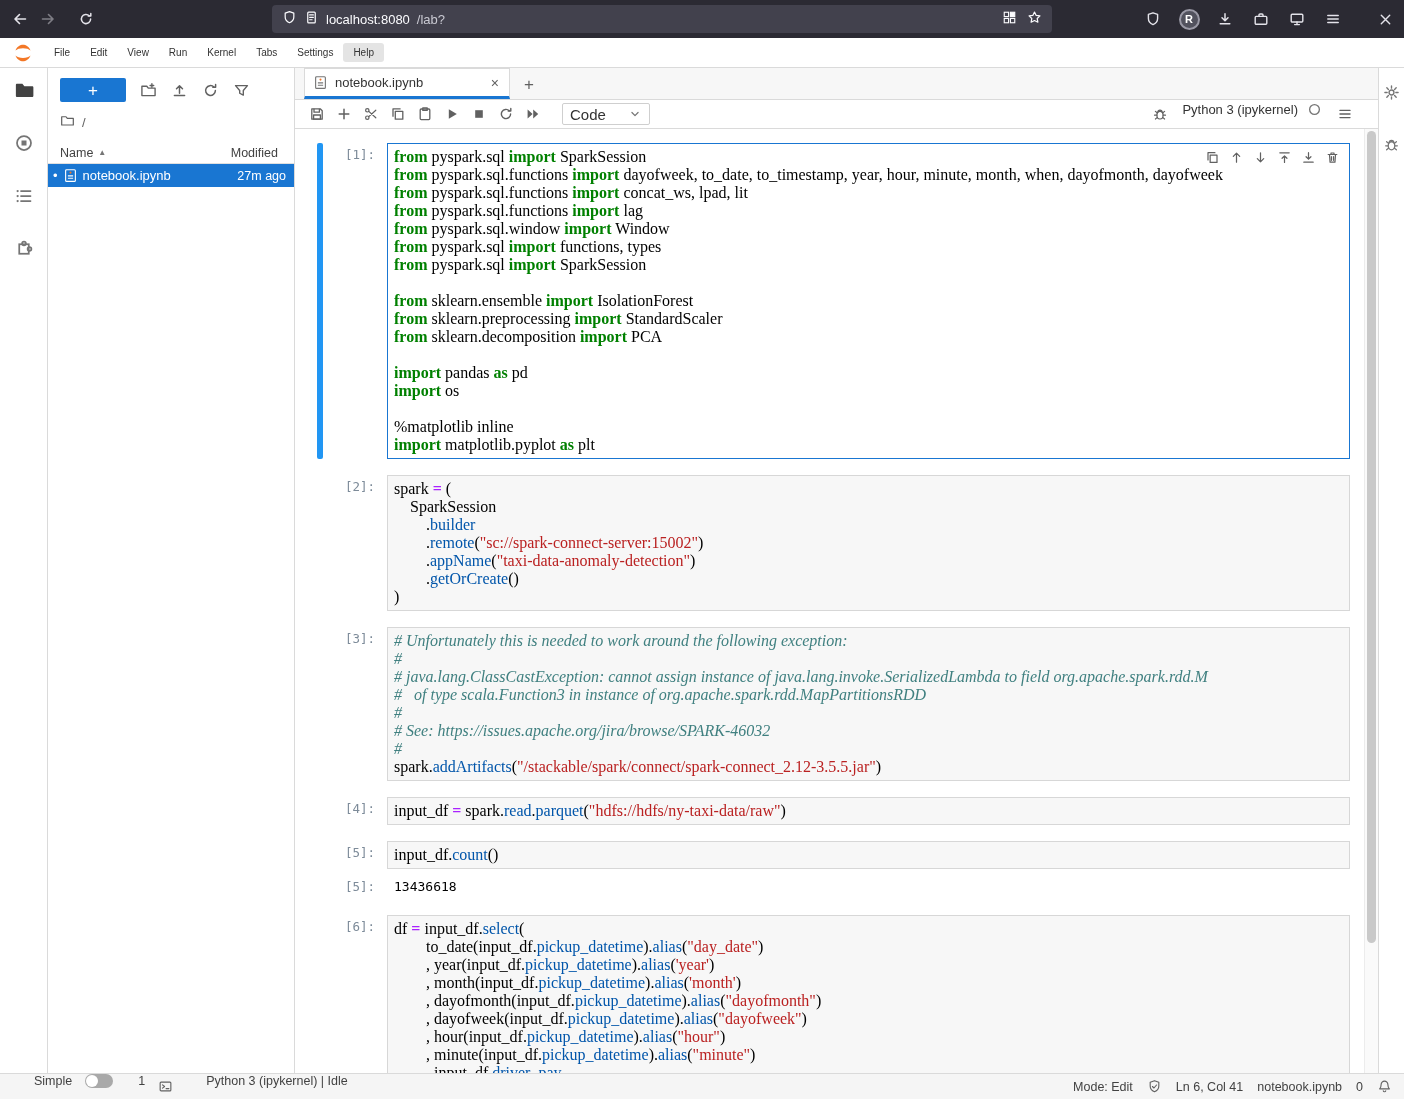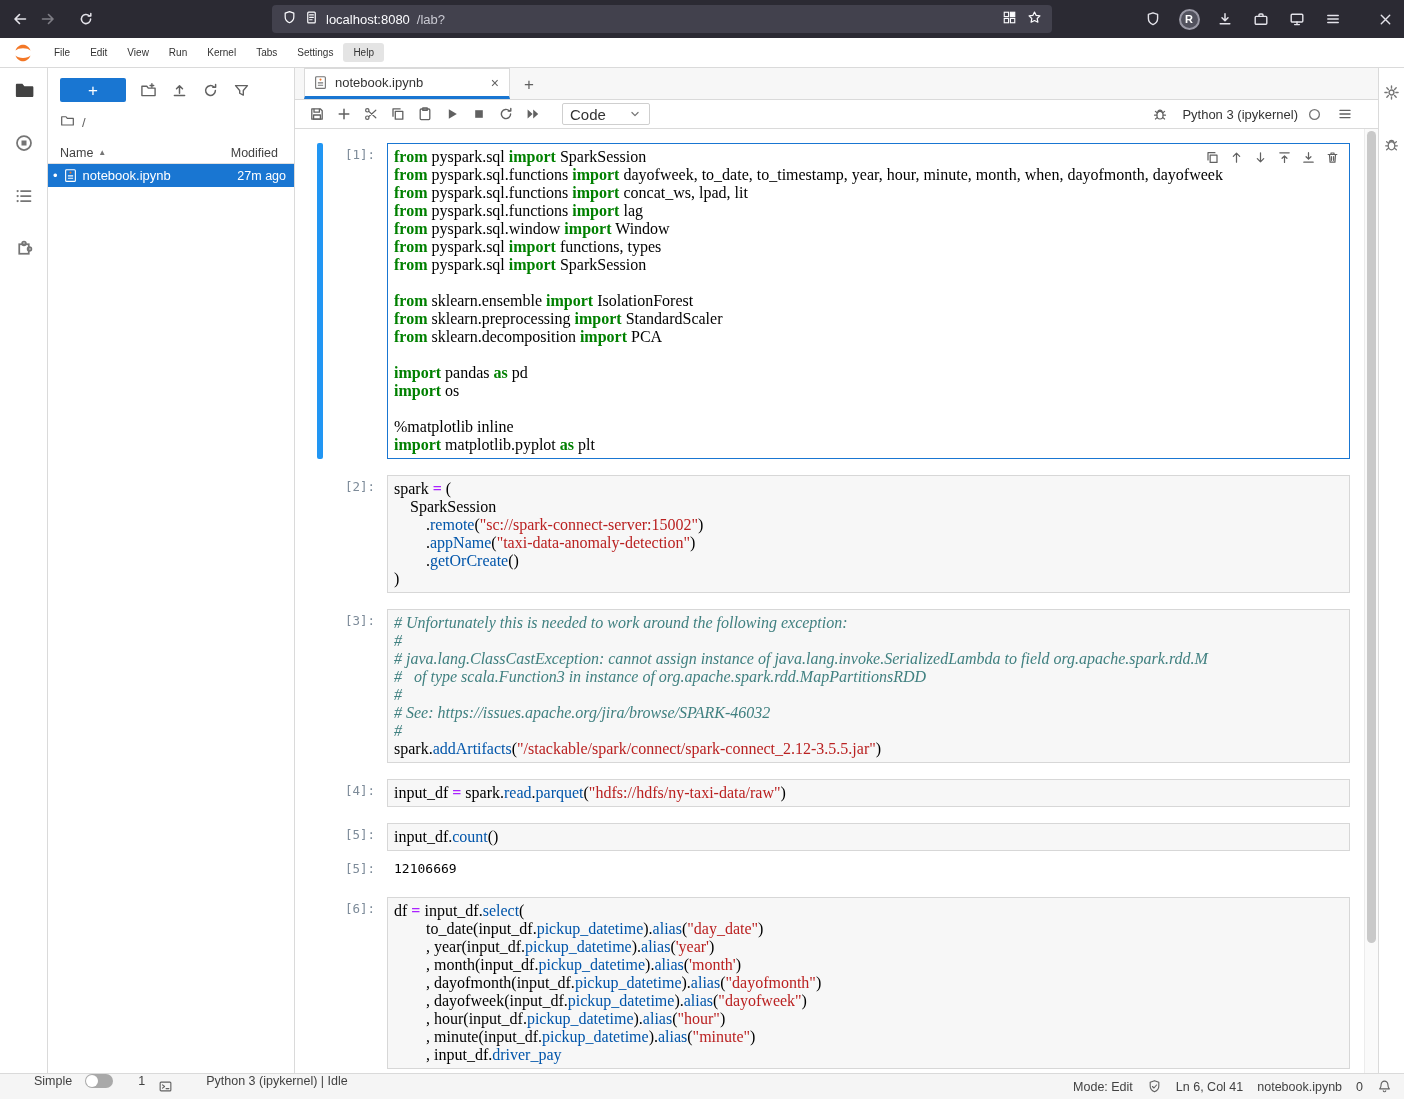--- a/index.html
+++ b/index.html
@@ -53,21 +53,21 @@
     display:flex;align-items:center;gap:7px;padding:0 8px;font-size:13px;color:#333}
   .tab-label{flex:1;white-space:nowrap;overflow:hidden}
   .tab-close{color:#616161;font-size:14px;padding:0 2px}
   .tab-add{width:30px;height:28px;display:flex;align-items:center;justify-content:center;color:#616161;font-size:17px;margin-left:4px}
 
   .nb-toolbar{height:29px;background:#fff;border-bottom:1px solid #dadada;display:flex;align-items:center;padding:0 4px 0 8px}
   .tb-btn{width:27px;height:24px;display:flex;align-items:center;justify-content:center;color:#616161}
   .cell-type{margin-left:16px;width:88px;height:22px;border:1px solid #cfcfcf;border-radius:2px;background:#fff;
     display:flex;align-items:center;justify-content:space-between;padding:0 7px;font-size:15px;color:#333}
   .cell-type svg{color:#757575}
-  .tb-right{margin-left:auto;display:flex;align-items:center;gap:9px;padding-right:16px}
+  .tb-right{margin-left:auto;display:flex;gap:9px;padding-right:16px}
   .kernel-name{font-size:13px;color:#333}
   .kernel-status{display:flex;color:#757575}
 
   .nb-scroll{flex:1;background:#fff;overflow:hidden;position:relative;padding-top:14px}
   .nb-scrollbar{position:absolute;top:0;right:0;bottom:0;width:14px;background:#fafafa;border-left:1px solid #ececec}
   .nb-thumb{position:absolute;top:2px;left:2px;width:9px;height:86%;border-radius:5px;background:#c9c9c9}
 
   
   .cell-row{display:flex;margin-bottom:16px}
   .cell-row.has-output{margin-bottom:6px}
@@ -445,20 +445,21 @@
                 </div>
               </div>
             </div>
           </div>
           <div class="cell-row">
             <div class="collapser"></div>
             <div class="prompt">[2]:</div>
             <div class="editor">
               <div class="cm-line"><span class="tk-pl">spark </span><span class="tk-op">=</span><span class="tk-pl"> (</span></div>
               <div class="cm-line"><span class="tk-pl">    SparkSession</span></div>
+              <div class="cm-line"><span class="tk-pl">        .</span><span class="tk-prop">builder</span></div>
               <div class="cm-line"><span class="tk-pl">        .</span><span class="tk-prop">remote</span><span class="tk-pl">(</span><span class="tk-str">"sc://spark-connect-server:15002"</span><span class="tk-pl">)</span></div>
               <div class="cm-line"><span class="tk-pl">        .</span><span class="tk-prop">appName</span><span class="tk-pl">(</span><span class="tk-str">"taxi-data-anomaly-detection"</span><span class="tk-pl">)</span></div>
               <div class="cm-line"><span class="tk-pl">        .</span><span class="tk-prop">getOrCreate</span><span class="tk-pl">()</span></div>
               <div class="cm-line"><span class="tk-pl">)</span></div>
             </div>
           </div>
           <div class="cell-row">
             <div class="collapser"></div>
             <div class="prompt">[3]:</div>
             <div class="editor">
@@ -482,21 +483,21 @@
           <div class="cell-row has-output">
             <div class="collapser"></div>
             <div class="prompt">[5]:</div>
             <div class="editor">
               <div class="cm-line"><span class="tk-pl">input_df.</span><span class="tk-prop">count</span><span class="tk-pl">()</span></div>
             </div>
           </div>
           <div class="output-row">
             <div class="collapser"></div>
             <div class="prompt">[5]:</div>
-            <div class="output-text">12106669</div>
+            <div class="output-text">13436618</div>
           </div>
           <div class="cell-row">
             <div class="collapser"></div>
             <div class="prompt">[6]:</div>
             <div class="editor">
               <div class="cm-line"><span class="tk-pl">df </span><span class="tk-op">=</span><span class="tk-pl"> input_df.</span><span class="tk-prop">select</span><span class="tk-pl">(</span></div>
               <div class="cm-line"><span class="tk-pl">        to_date(input_df.</span><span class="tk-prop">pickup_datetime</span><span class="tk-pl">).</span><span class="tk-prop">alias</span><span class="tk-pl">(</span><span class="tk-str">"day_date"</span><span class="tk-pl">)</span></div>
               <div class="cm-line"><span class="tk-pl">        , year(input_df.</span><span class="tk-prop">pickup_datetime</span><span class="tk-pl">).</span><span class="tk-prop">alias</span><span class="tk-pl">(</span><span class="tk-str">'year'</span><span class="tk-pl">)</span></div>
               <div class="cm-line"><span class="tk-pl">        , month(input_df.</span><span class="tk-prop">pickup_datetime</span><span class="tk-pl">).</span><span class="tk-prop">alias</span><span class="tk-pl">(</span><span class="tk-str">'month'</span><span class="tk-pl">)</span></div>
               <div class="cm-line"><span class="tk-pl">        , dayofmonth(input_df.</span><span class="tk-prop">pickup_datetime</span><span class="tk-pl">).</span><span class="tk-prop">alias</span><span class="tk-pl">(</span><span class="tk-str">"dayofmonth"</span><span class="tk-pl">)</span></div>

